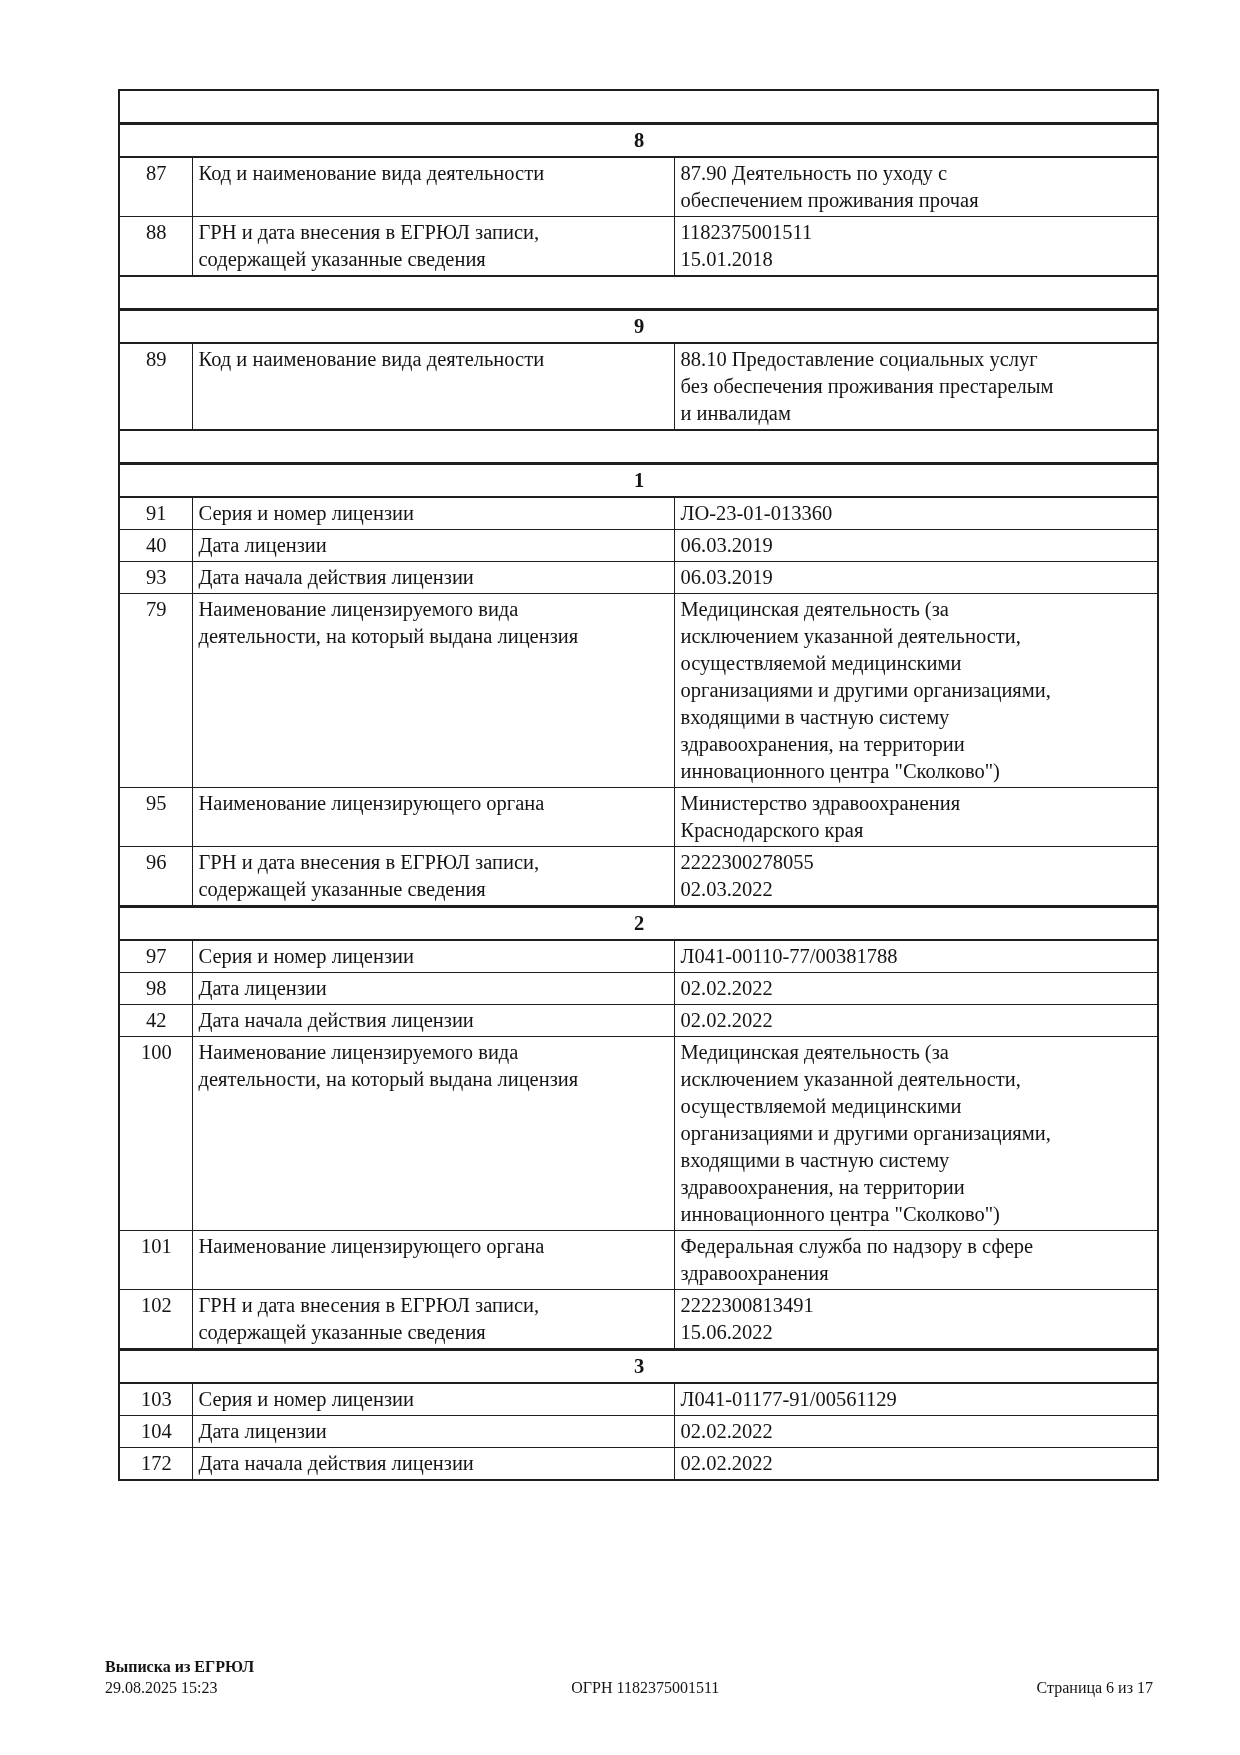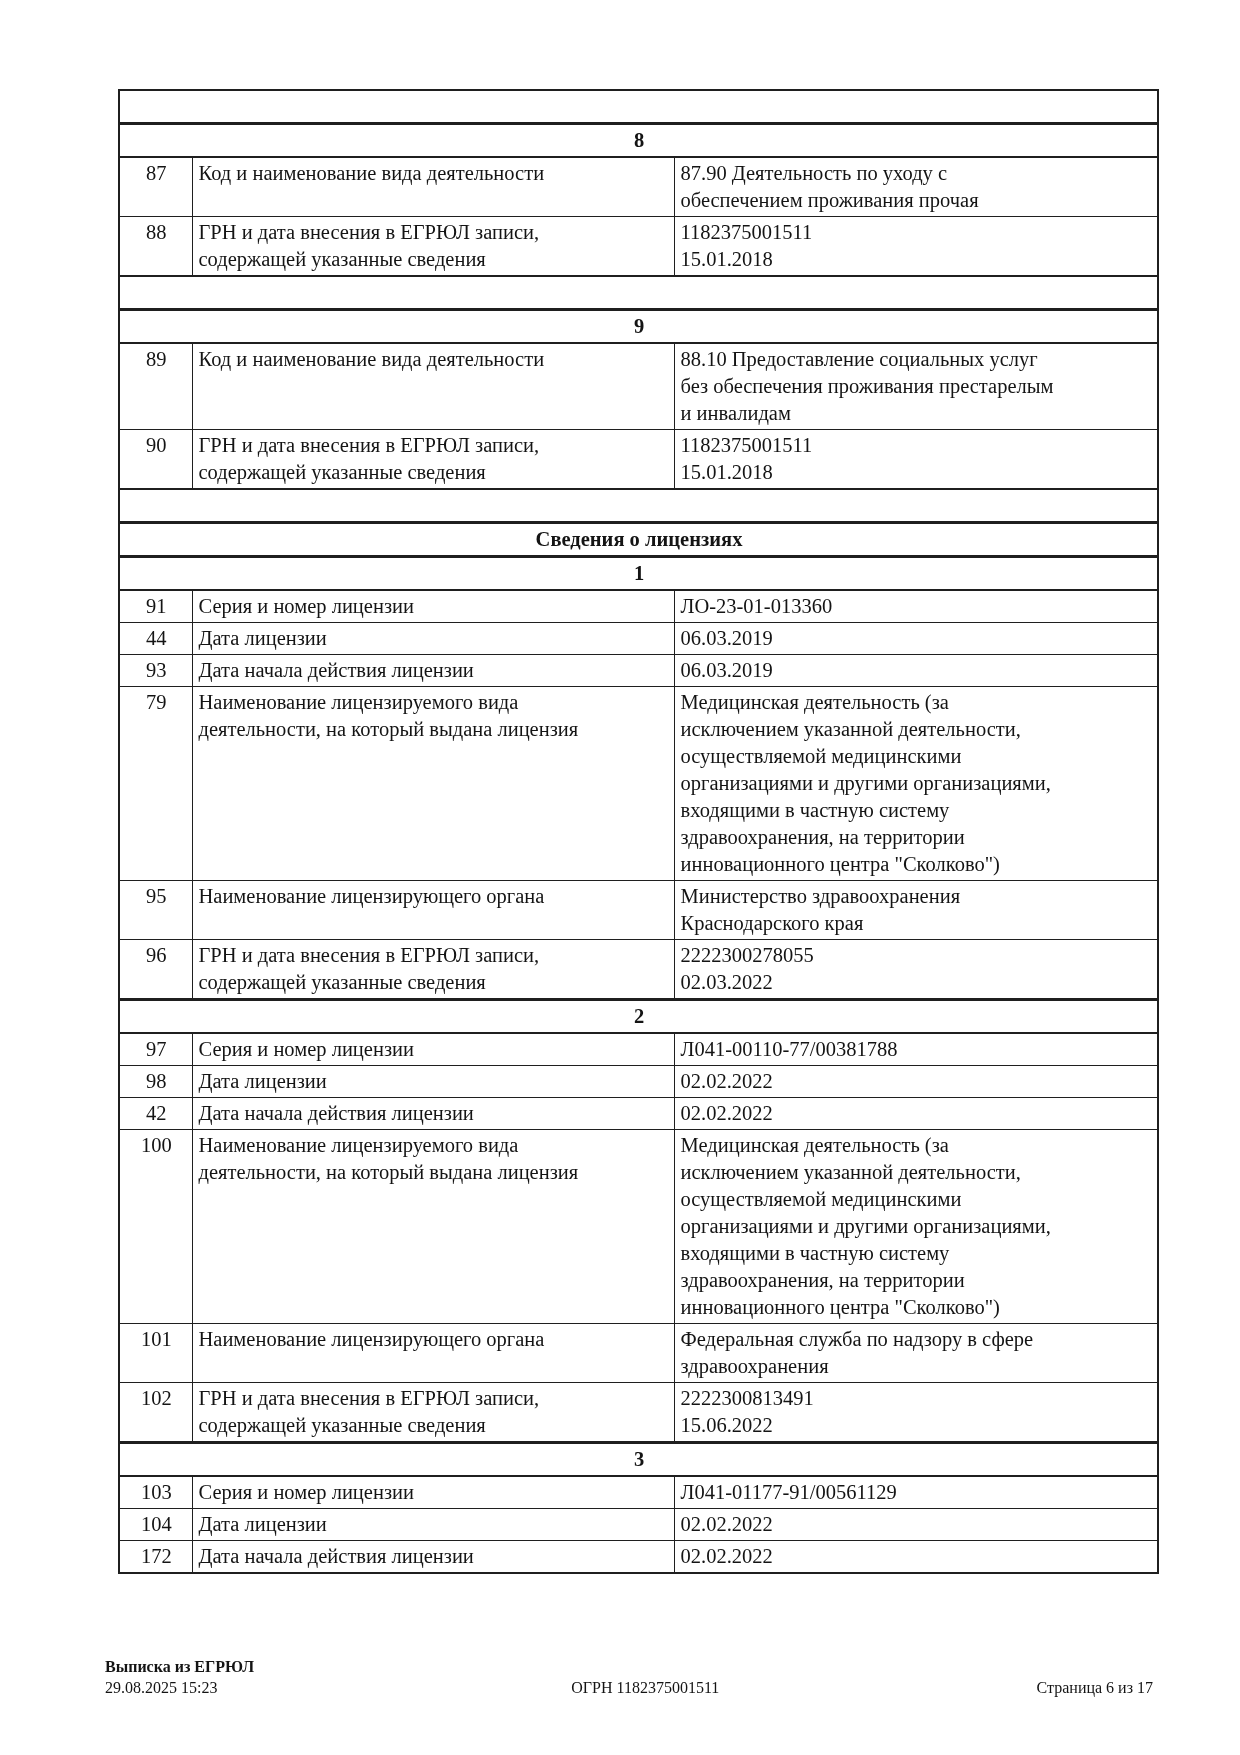--- a/index.html
+++ b/index.html
@@ -109,46 +109,36 @@
       <td colspan="3">9</td>
     </tr>
 
     <tr class="data">
       <td class="num">89</td>
       <td class="label">Код и наименование вида деятельности</td>
       <td class="value">88.10 Предоставление социальных услуг
 без обеспечения проживания престарелым
 и инвалидам</td>
     </tr>
-    <tr class="data">
-      <td class="num">90</td>
-      <td class="label">ГРН и дата внесения в ЕГРЮЛ записи,
-содержащей указанные сведения</td>
-      <td class="value">1182375001511
-15.01.2018</td>
-    </tr>
 
     <tr class="spacer">
         <td colspan="3"></td>
       </tr>
 
     <tr class="section">
-      <td colspan="3">Сведения о лицензиях</td>
-    </tr>
-    <tr class="section">
       <td colspan="3">1</td>
     </tr>
 
     <tr class="data">
       <td class="num">91</td>
       <td class="label">Серия и номер лицензии</td>
       <td class="value">ЛО-23-01-013360</td>
     </tr>
     <tr class="data">
-      <td class="num">44</td>
+      <td class="num">40</td>
       <td class="label">Дата лицензии</td>
       <td class="value">06.03.2019</td>
     </tr>
     <tr class="data">
       <td class="num">93</td>
       <td class="label">Дата начала действия лицензии</td>
       <td class="value">06.03.2019</td>
     </tr>
     <tr class="data">
       <td class="num">79</td>

